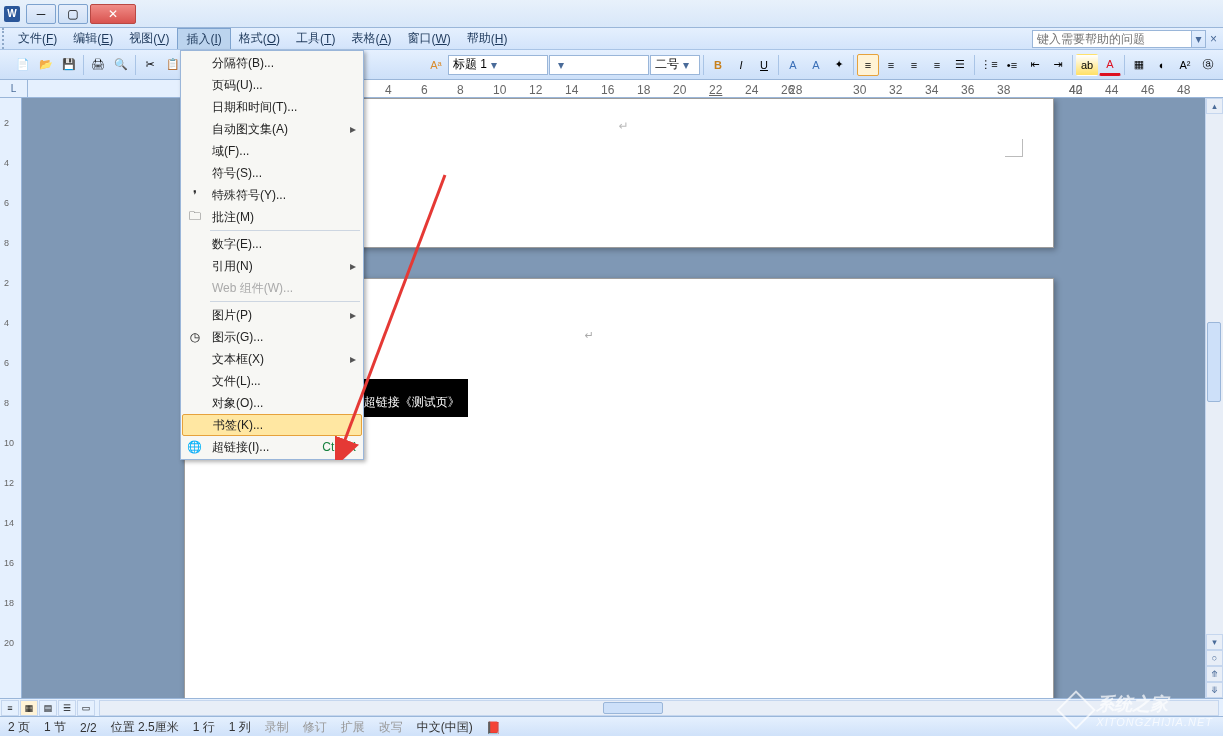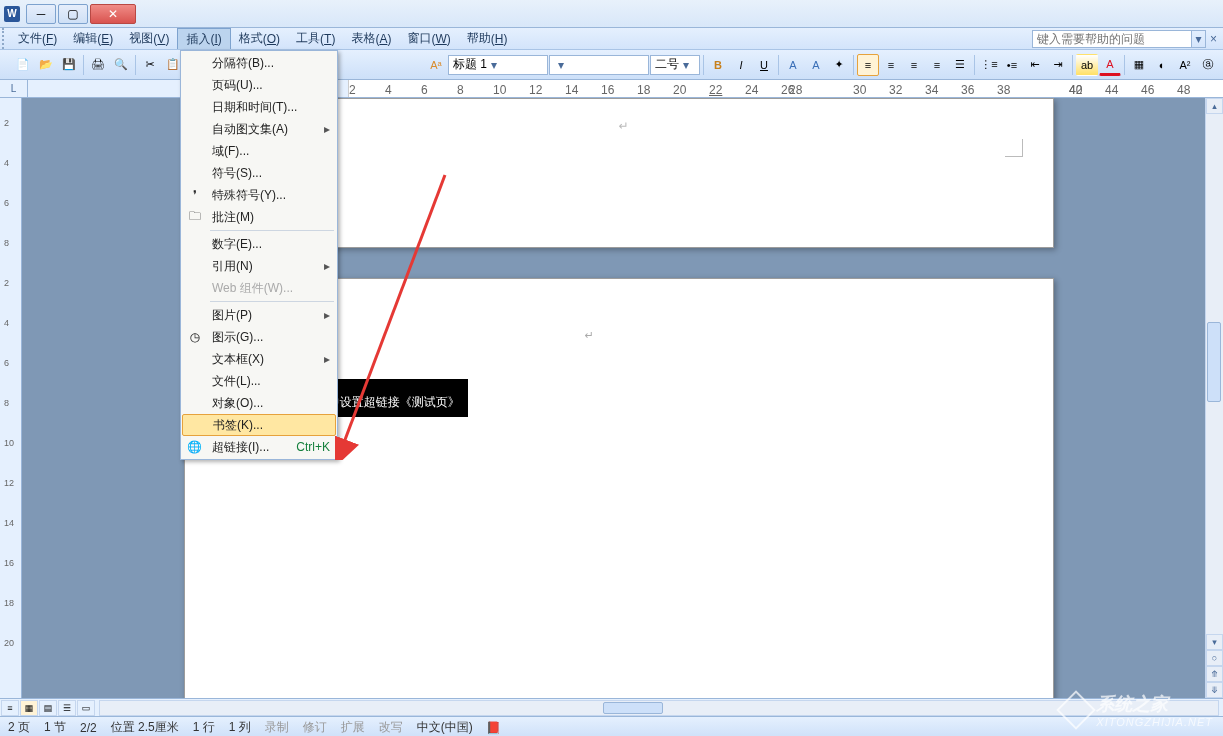--- a/index.html
+++ b/index.html
@@ -25,21 +25,21 @@
 .menubar .x { color:#4a6b99; padding:0 4px; display:flex; align-items:center; }
 
 
 .toolbars { background:linear-gradient(#e5f0fe,#cde0f9); border-bottom:1px solid #9ab6d9; padding:2px 4px; display:flex; align-items:center; gap:1px; height:30px; overflow:hidden; }
 .tbtn { width:22px; height:22px; border:1px solid transparent; border-radius:2px; display:flex; align-items:center; justify-content:center; font-size:11px; }
 .tsep { width:1px; height:20px; background:#a9c4e6; margin:0 2px; }
 .tsel { height:20px; border:1px solid #9ab6d9; background:#fff; display:flex; align-items:center; padding:0 2px 0 4px; }
 .tsel .dd { margin-left:4px; color:#4a6b99; }
 
 
-.dropdown { position:absolute; left:180px; top:50px; width:158px; background:#f7f7f4; border:1px solid #9ab6d9; box-shadow:2px 2px 4px rgba(0,0,0,.3); z-index:100; padding:1px; }
+.dropdown { position:absolute; left:180px; top:50px; width:184px; background:#f7f7f4; border:1px solid #9ab6d9; box-shadow:2px 2px 4px rgba(0,0,0,.3); z-index:100; padding:1px; }
 .ddrow { display:flex; align-items:center; height:22px; padding:0 6px 0 2px; color:#222; position:relative; }
 .ddrow .ic { width:22px; height:20px; margin-right:6px; display:flex; align-items:center; justify-content:center; }
 .ddrow .lbl { flex:1; }
 .ddrow .sc { color:#15803d; }
 .ddrow .arr { color:#555; }
 .ddrow.disabled { color:#aaa; }
 .ddrow.highlight { background:#ffe7a2; border:1px solid #e6a23c; border-radius:2px; height:22px; }
 .ddsep { height:1px; background:#cdd6e1; margin:2px 2px 2px 28px; }
 
 

